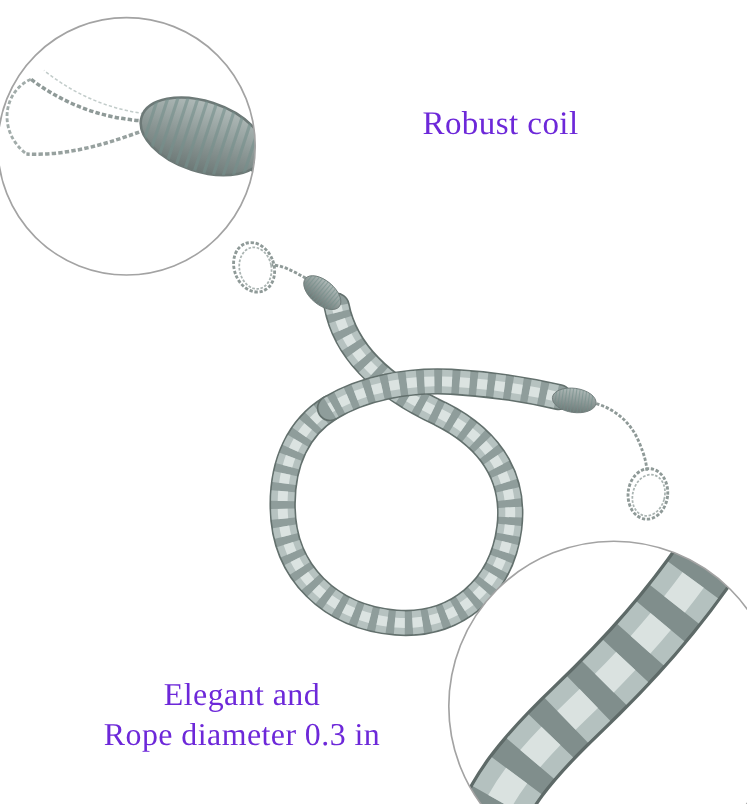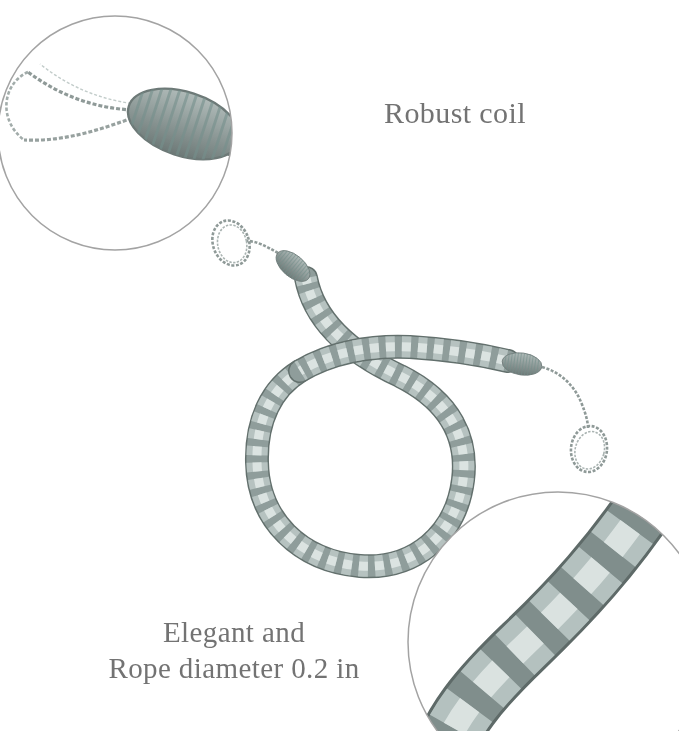--- a/index.html
+++ b/index.html
@@ -7,29 +7,29 @@
     position:relative;
     width:679px;height:731px;
     background:#ffffff;
     overflow:hidden;
     font-family:"Liberation Serif", serif;
   }
   .art{position:absolute;left:0;top:0;}
   .caption{
     position:absolute;
     text-align:center;
-    color:#737373;
+    color:#6d28d9;
     letter-spacing:0.4px;
   }
   .caption-top{
     left:270px;top:92px;width:370px;
     font-size:30px;line-height:42px;
   }
   .caption-bottom{
-    left:18px;top:614px;width:432px;
+    left:4px;top:614px;width:432px;
     font-size:29px;line-height:36px;
   }
 </style>
 </head>
 <body>
 
 <div class="canvas">
 
   <svg class="art" width="679" height="731" viewBox="0 0 679 731">
     <defs>
@@ -120,16 +120,16 @@
       <circle cx="558" cy="642" r="150" fill="none" stroke="#a3a3a3" stroke-width="1.5"></circle>
     </g>
   </svg>
 
   <div class="caption caption-top">
     <div>Robust coil</div>
   </div>
 
   <div class="caption caption-bottom">
     <div>Elegant and</div>
-    <div>Rope diameter 0.2 in</div>
+    <div>Rope diameter 0.3 in</div>
   </div>
 
 </div>
 
 </body></html>

